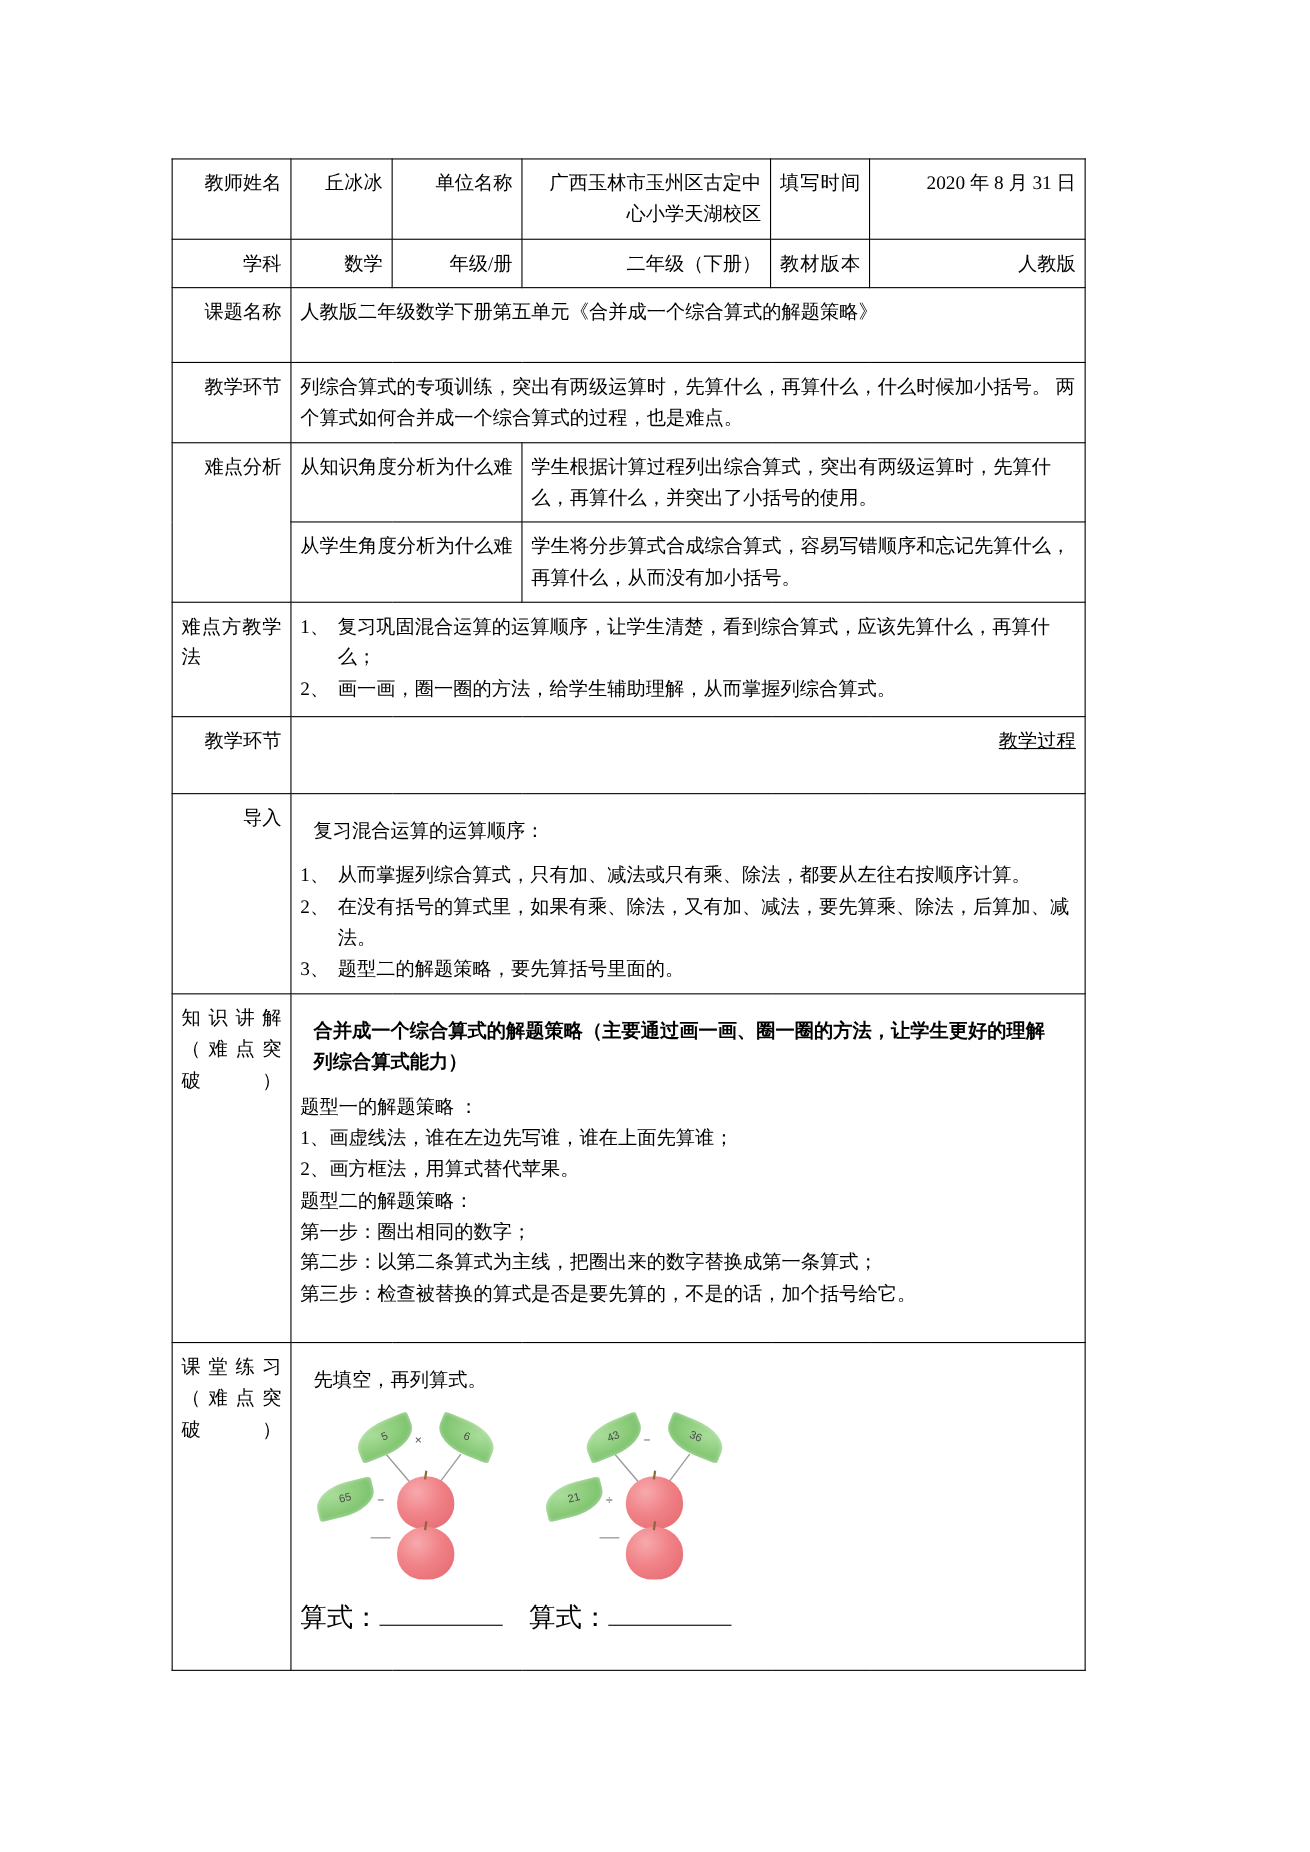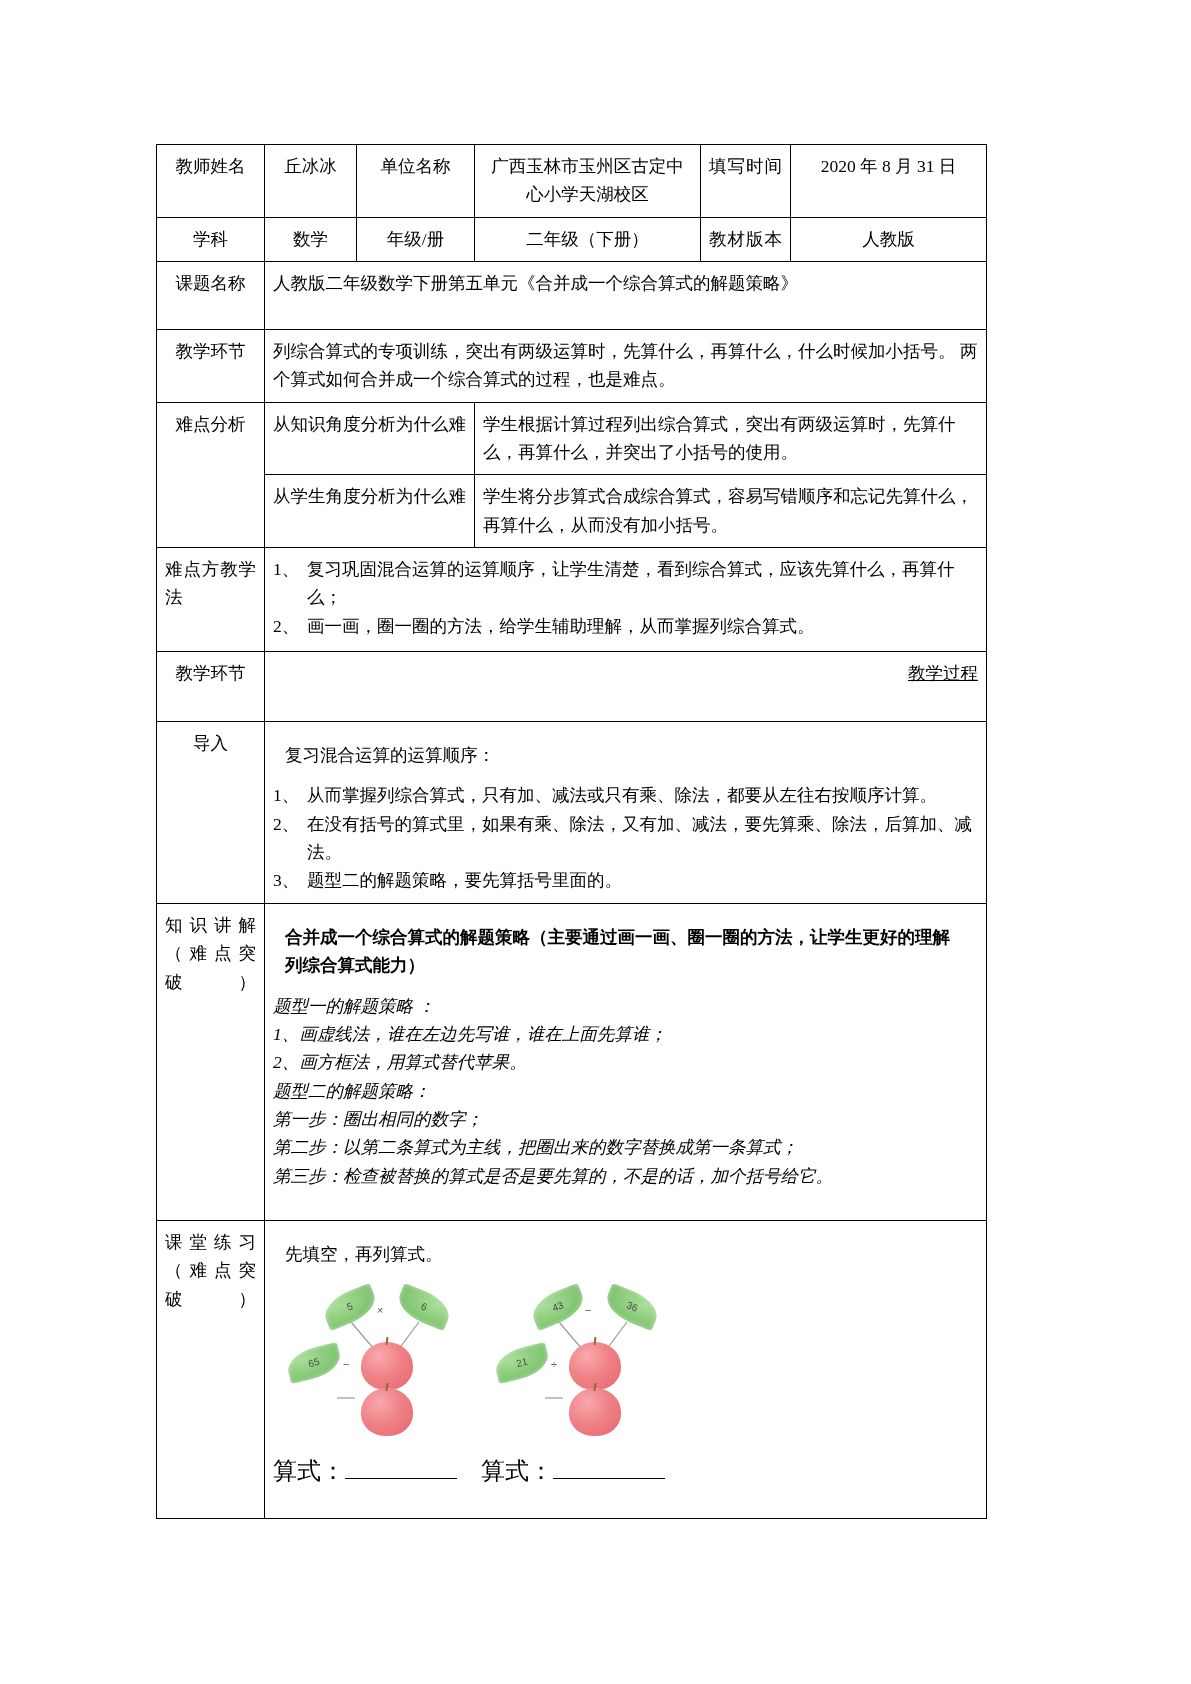--- a/index.html
+++ b/index.html
@@ -30,21 +30,21 @@
     table-layout: fixed;
   }
   table.lesson td {
     border: 1px solid #000000;
     vertical-align: top;
     padding: 7px 8px 8px 8px;
     font-size: 17.5px;
     line-height: 1.62;
     font-family: "Liberation Serif", "DejaVu Serif", serif;
   }
-  .lbl { text-align: center; margin-top: 28px; }
+  .lbl { text-align: right; margin-top: 28px; }
   .justify-sp {
     text-align: justify;
     text-align-last: justify;
   }
   .center { text-align: right; text-decoration: underline; }
   .bold { font-weight: bold; }
 
   
   .para { margin: 12px; }
   .ind-list {
@@ -55,21 +55,21 @@
   .ind-list li {
     position: relative;
     padding-left: 34px;
     margin: 0;
   }
   .ind-list li .num {
     position: absolute;
     left: 0;
     top: 0;
   }
-  .stepline { margin: 0; font-style: italic; }
+  .stepline { margin: 0; }
 
   
   .exercise-area {
     position: relative;
     height: 230px;
     margin-top: 6px;
   }
   .apple-group {
     position: absolute;
     top: 0;

